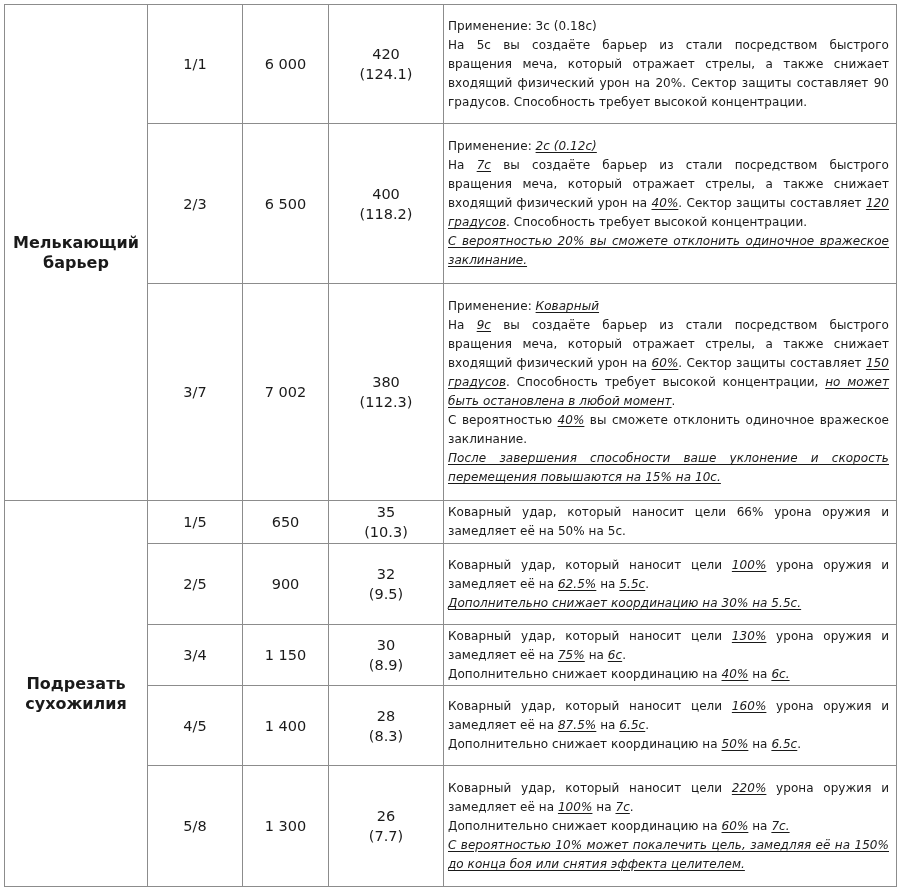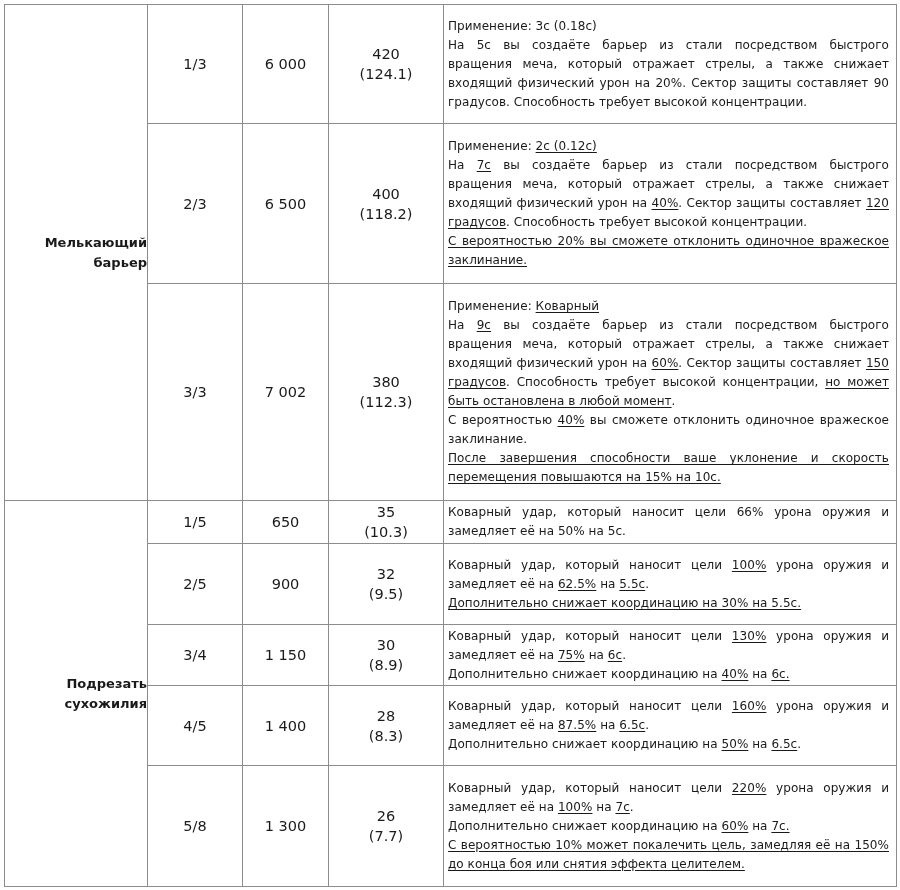--- a/index.html
+++ b/index.html
@@ -1,46 +1,46 @@
 <!DOCTYPE html>
 <html><head>
 <meta charset="utf-8">
 <style>
   html, body { margin:0; padding:0; background:#ffffff; }
   body { width:900px; height:890px; overflow:hidden; position:relative;
          font-family:"DejaVu Sans", "Liberation Sans", sans-serif; color:#1a1a1a; }
   table.skills { position:absolute; left:4px; top:4px; width:892px;
                  border-collapse:collapse; table-layout:fixed; }
   table.skills td { border:1px solid #8c8c8c; padding:0; vertical-align:middle; }
-  td.name { text-align:right; font-weight:bold; font-size:13px; line-height:20px; }
+  td.name { text-align:center; font-weight:bold; font-size:16px; line-height:20px; }
   td.rank, td.cost, td.mana { text-align:center; font-size:14.5px; line-height:20px; }
   td.cost { border-left:1.5px solid #111 !important; }
   td.desc { font-size:12px; line-height:19px; padding:1px 7px 1px 4px !important;
             text-align:justify; letter-spacing:0.05px; }
   td.desc p { margin:0; }
-  .u { text-decoration:underline; text-underline-offset:2px; }
+  .u { text-decoration:underline; text-underline-offset:2px;font-style:italic; }
 </style>
 </head>
 <body>
 
 <table class="skills">
   <colgroup>
     <col style="width:143px">
     <col style="width:95px">
     <col style="width:86px">
     <col style="width:115px">
     <col style="width:453px">
   </colgroup>
   <tbody id="tbody">
       <tr style="height: 119px;">
         <td class="name" rowspan="3">
           <div>Мелькающий</div>
           <div>барьер</div>
         </td>
-        <td class="rank">1/3</td>
+        <td class="rank">1/1</td>
         <td class="cost">6 000</td>
         <td class="mana">
           <div>420</div>
           <div>(124.1)</div>
         </td>
         <td class="desc">
           <p><span>Применение: 3с (0.18с)</span></p>
           <p><span>На 5с вы создаёте барьер из стали посредством быстрого вращения меча, который отражает стрелы, а также снижает входящий физический урон на 20%. Сектор защиты составляет 90 градусов. Способность требует высокой концентрации.</span></p>
         </td>
       </tr>
@@ -51,21 +51,21 @@
           <div>400</div>
           <div>(118.2)</div>
         </td>
         <td class="desc">
           <p><span>Применение: </span><span class="u">2с (0.12с)</span></p>
           <p><span>На </span><span class="u">7с</span><span> вы создаёте барьер из стали посредством быстрого вращения меча, который отражает стрелы, а также снижает входящий физический урон на </span><span class="u">40%</span><span>. Сектор защиты составляет </span><span class="u">120 градусов</span><span>. Способность требует высокой концентрации.</span></p>
           <p><span class="u">С вероятностью 20% вы сможете отклонить одиночное вражеское заклинание.</span></p>
         </td>
       </tr>
       <tr style="height: 217px;">
-        <td class="rank">3/3</td>
+        <td class="rank">3/7</td>
         <td class="cost">7 002</td>
         <td class="mana">
           <div>380</div>
           <div>(112.3)</div>
         </td>
         <td class="desc">
           <p><span>Применение: </span><span class="u">Коварный</span></p>
           <p><span>На </span><span class="u">9с</span><span> вы создаёте барьер из стали посредством быстрого вращения меча, который отражает стрелы, а также снижает входящий физический урон на </span><span class="u">60%</span><span>. Сектор защиты составляет </span><span class="u">150 градусов</span><span>. Способность требует высокой концентрации, </span><span class="u">но может быть остановлена в любой момент</span><span>.</span></p>
           <p><span>С вероятностью </span><span class="u">40%</span><span> вы сможете отклонить одиночное вражеское заклинание.</span></p>
           <p><span class="u">После завершения способности ваше уклонение и скорость перемещения повышаются на 15% на 10с.</span></p>

